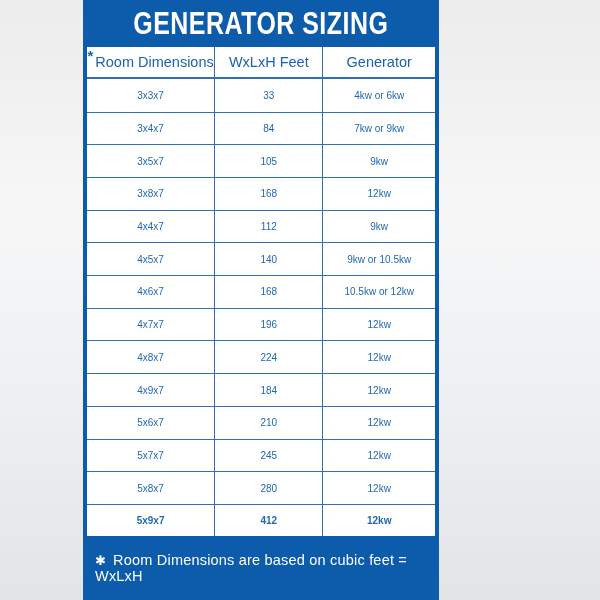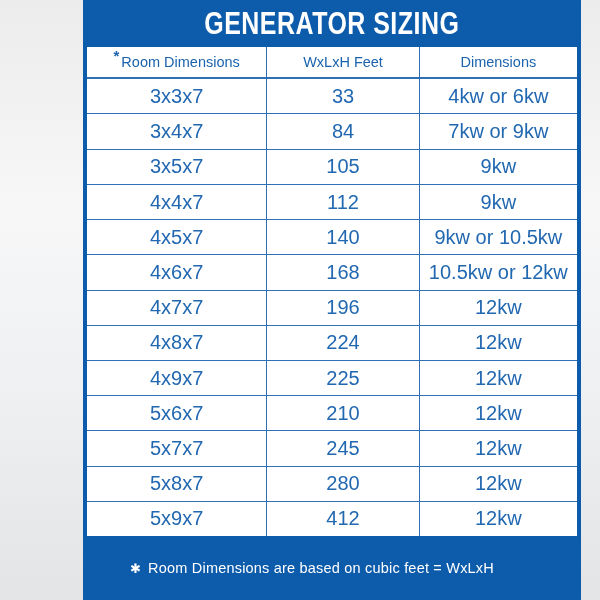--- a/index.html
+++ b/index.html
@@ -2,21 +2,21 @@
 <html><head>
 <meta charset="utf-8">
 <style>
   html, body { margin: 0; padding: 0; }
   body {
     width: 600px; height: 600px; overflow: hidden; position: relative;
     font-family: "Liberation Sans", sans-serif;
     background: linear-gradient(180deg, #ececed 0%, #f7f7f8 35%, #eef0f1 65%, #e2e4e6 100%);
   }
   .poster {
-    position: absolute; left: 83px; top: 0; width: 498px; height: 600px;
+    position: absolute; left: 83px; top: 0; width: 356px; height: 600px;
     background: #0d5bab;
     display: flex; flex-direction: column;
   }
   .title-band {
     height: 47px; flex: 0 0 47px;
     display: flex; align-items: center; justify-content: center;
   }
   .title {
     color: #ffffff; font-size: 26px; font-weight: 800;
     letter-spacing: 0.5px; display: inline-block;
@@ -34,39 +34,39 @@
   table.sizing col.c3 { width: 32.2%; }
   table.sizing th, table.sizing td {
     border: 1px solid #2e6fb6;
     text-align: center; vertical-align: middle;
     background: #ffffff; padding: 0;
   }
   
   table.sizing tr > *:first-child { border-left: none; }
   table.sizing tr > *:last-child  { border-right: none; }
   table.sizing thead th { border-top: none; }
-  table.sizing tbody tr:last-child td { border-bottom: none; }
+  table.sizing tbody tr:last-child td { border-bottom: none; font-weight: bold; }
   table.sizing thead th {
     height: 30px; font-size: 14.5px; font-weight: 400; color: #1a63ae;
     border-bottom-width: 2px;
   }
   table.sizing td {
-    font-size: 20px; color: #2268b1;
+    font-size: 10px; color: #2268b1;
   }
   .hdr-star {
     color: #1a63ae; font-weight: 700; font-size: 15px;
     vertical-align: super; line-height: 0; margin-right: 2px;
   }
   .footer-band {
     flex: 0 0 64px; height: 64px;
     display: flex; align-items: center;
     padding-left: 12px; box-sizing: border-box;
   }
   .footer-note {
-    color: #ffffff; font-size: 14.5px; letter-spacing: 0.2px; margin-left: 35px;
+    color: #ffffff; font-size: 14.5px; letter-spacing: 0.2px;
   }
   .footer-star { margin-right: 7px; font-size: 13px; }
 </style>
 </head>
 <body>
 
 <div class="poster">
 
   <div class="title-band">
     <span class="title">GENERATOR SIZING</span>
@@ -81,39 +81,44 @@
         </colgroup>
       <thead>
         <tr>
           <th>
             <span class="hdr-star">*</span><span>Room Dimensions</span>
           </th>
           <th>
             <span>WxLxH Feet</span>
           </th>
           <th>
-            <span>Dimensions</span>
+            <span>Generator</span>
           </th>
         </tr>
       </thead>
       <tbody id="sizing-tbody">
           <tr>
             <td>3x3x7</td>
             <td>33</td>
             <td>4kw or 6kw</td>
           </tr>
           <tr>
             <td>3x4x7</td>
             <td>84</td>
             <td>7kw or 9kw</td>
           </tr>
           <tr>
             <td>3x5x7</td>
             <td>105</td>
             <td>9kw</td>
+          </tr>
+          <tr>
+            <td>3x8x7</td>
+            <td>168</td>
+            <td>12kw</td>
           </tr>
           <tr>
             <td>4x4x7</td>
             <td>112</td>
             <td>9kw</td>
           </tr>
           <tr>
             <td>4x5x7</td>
             <td>140</td>
             <td>9kw or 10.5kw</td>
@@ -128,21 +133,21 @@
             <td>196</td>
             <td>12kw</td>
           </tr>
           <tr>
             <td>4x8x7</td>
             <td>224</td>
             <td>12kw</td>
           </tr>
           <tr>
             <td>4x9x7</td>
-            <td>225</td>
+            <td>184</td>
             <td>12kw</td>
           </tr>
           <tr>
             <td>5x6x7</td>
             <td>210</td>
             <td>12kw</td>
           </tr>
           <tr>
             <td>5x7x7</td>
             <td>245</td>

